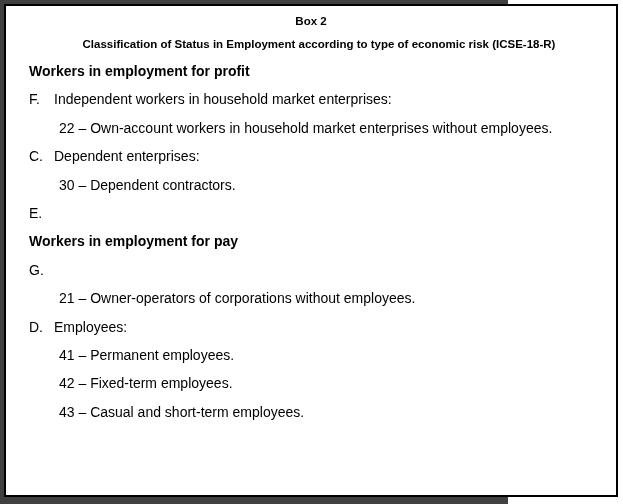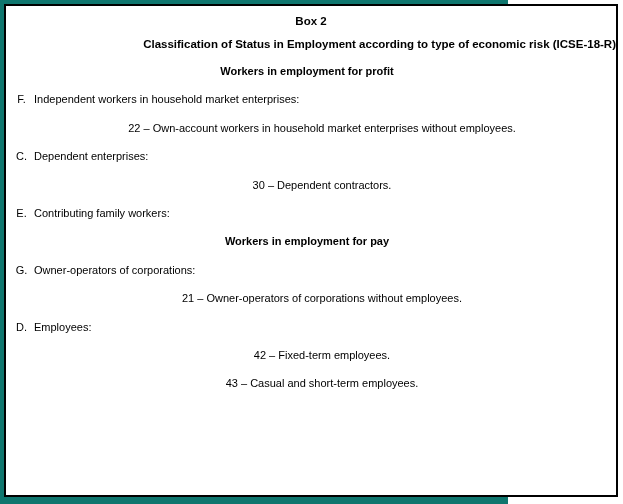--- a/index.html
+++ b/index.html
@@ -6,53 +6,52 @@
     margin: 0;
     padding: 0;
     background: #ffffff;
     font-family: "Liberation Sans", "DejaVu Sans", sans-serif;
     color: #000000;
   }
   .page {
     position: relative;
     width: 508px;
     height: 504px;
-    background: #0f766e;
+    background: #404040;
   }
   .box {
     position: absolute;
     left: 4px;
     top: 4px;
     width: 614px;
     height: 493px;
     border: 2px solid #000000;
     box-sizing: border-box;
     background: #ffffff;
   }
   .title {
     margin-top: 8px;
     text-align: center;
     font-weight: bold;
     font-size: 11.5px;
     line-height: 14px;
   }
   .subtitle {
     margin-top: 9px;
-    text-align: right;
+    text-align: center;
     font-weight: bold;
     font-size: 11.5px;
     line-height: 14px;
     margin-left: 16px;
   }
   .content {
     margin-top: 14px;
-    padding-left: 3px;
+    padding-left: 23px;
     padding-right: 11px;
-    font-size: 11px;
-    text-align: center;
+    font-size: 14px;
   }
   .line {
     line-height: 13px;
     margin-bottom: 15.4px;
     white-space: nowrap;
   }
   .heading {
     font-weight: bold;
   }
   .group {
@@ -84,33 +83,32 @@
       <div class="line item">22 – Own-account workers in household market enterprises without employees.</div>
 
       <div class="line group">
         <span class="letter">C.</span>
         <span class="label">Dependent enterprises:</span>
       </div>
       <div class="line item">30 – Dependent contractors.</div>
 
       <div class="line group">
         <span class="letter">E.</span>
-        <span class="label">Contributing family workers:</span>
       </div>
 
       <div class="line heading">Workers in employment for pay</div>
 
       <div class="line group">
         <span class="letter">G.</span>
-        <span class="label">Owner-operators of corporations:</span>
       </div>
       <div class="line item">21 – Owner-operators of corporations without employees.</div>
 
       <div class="line group">
         <span class="letter">D.</span>
         <span class="label">Employees:</span>
       </div>
+      <div class="line item">41 – Permanent employees.</div>
       <div class="line item">42 – Fixed-term employees.</div>
       <div class="line item">43 – Casual and short-term employees.</div>
 
     </div>
   </div>
 </div>
 
 </body></html>

